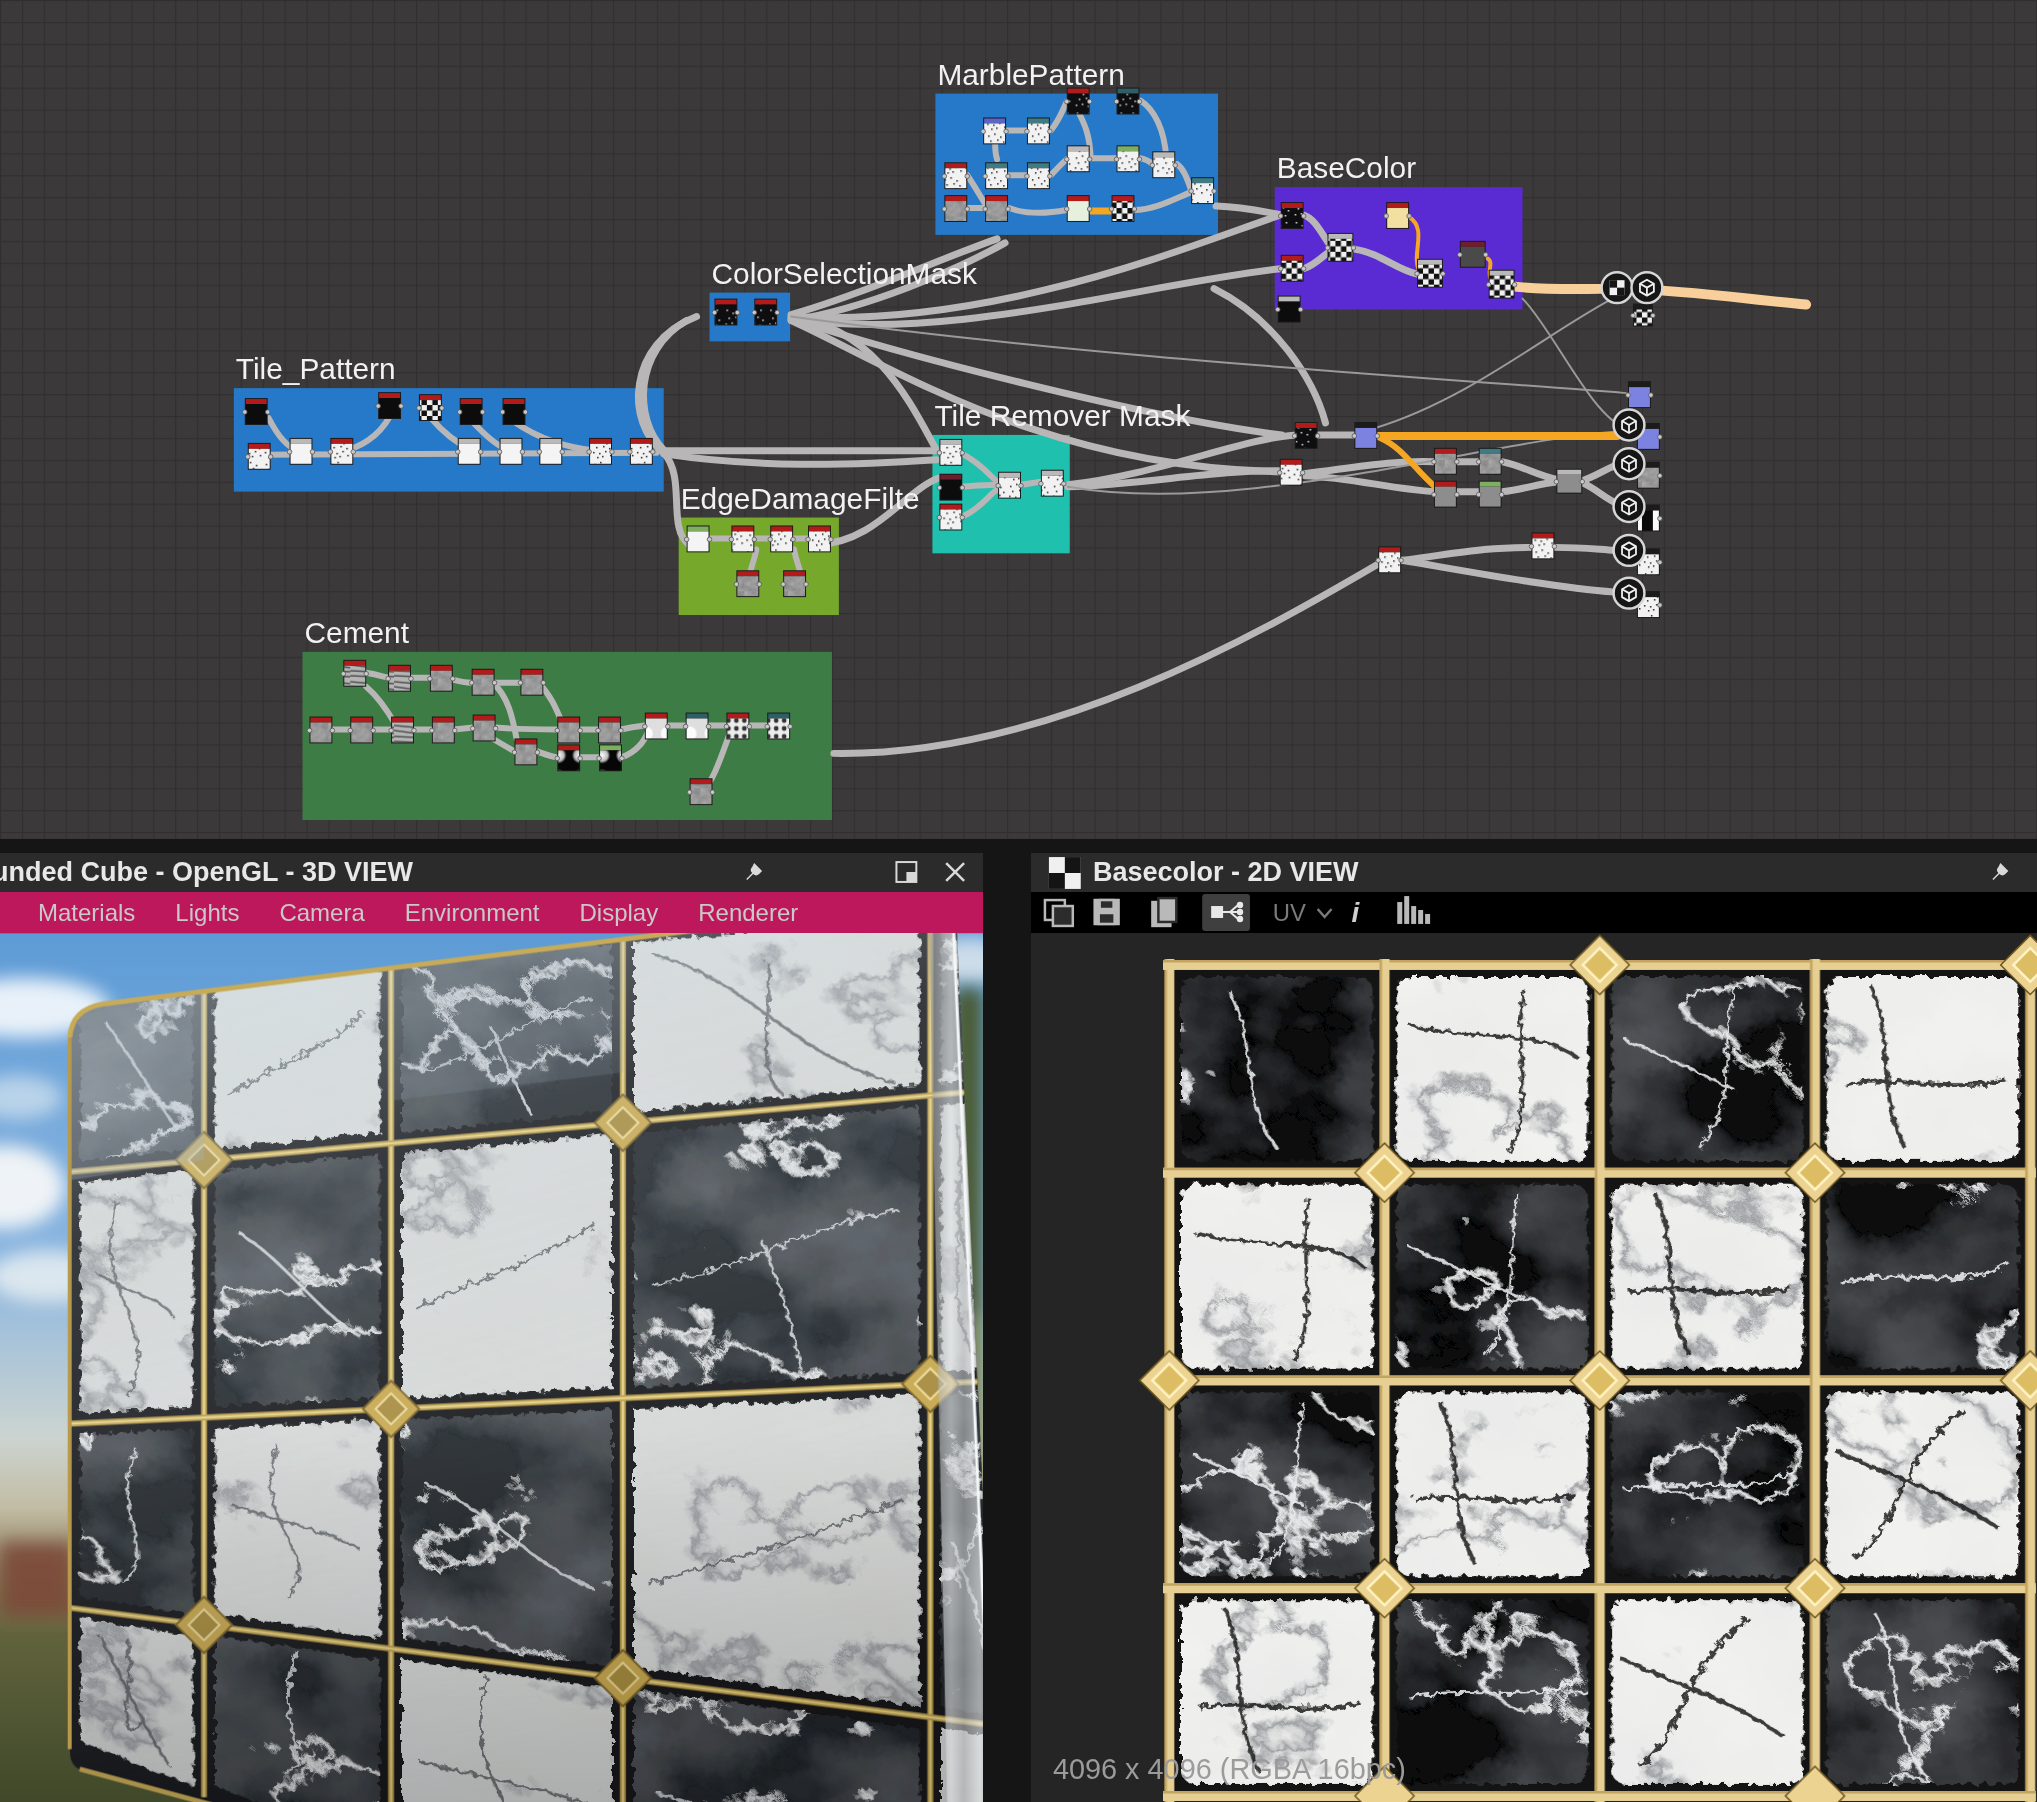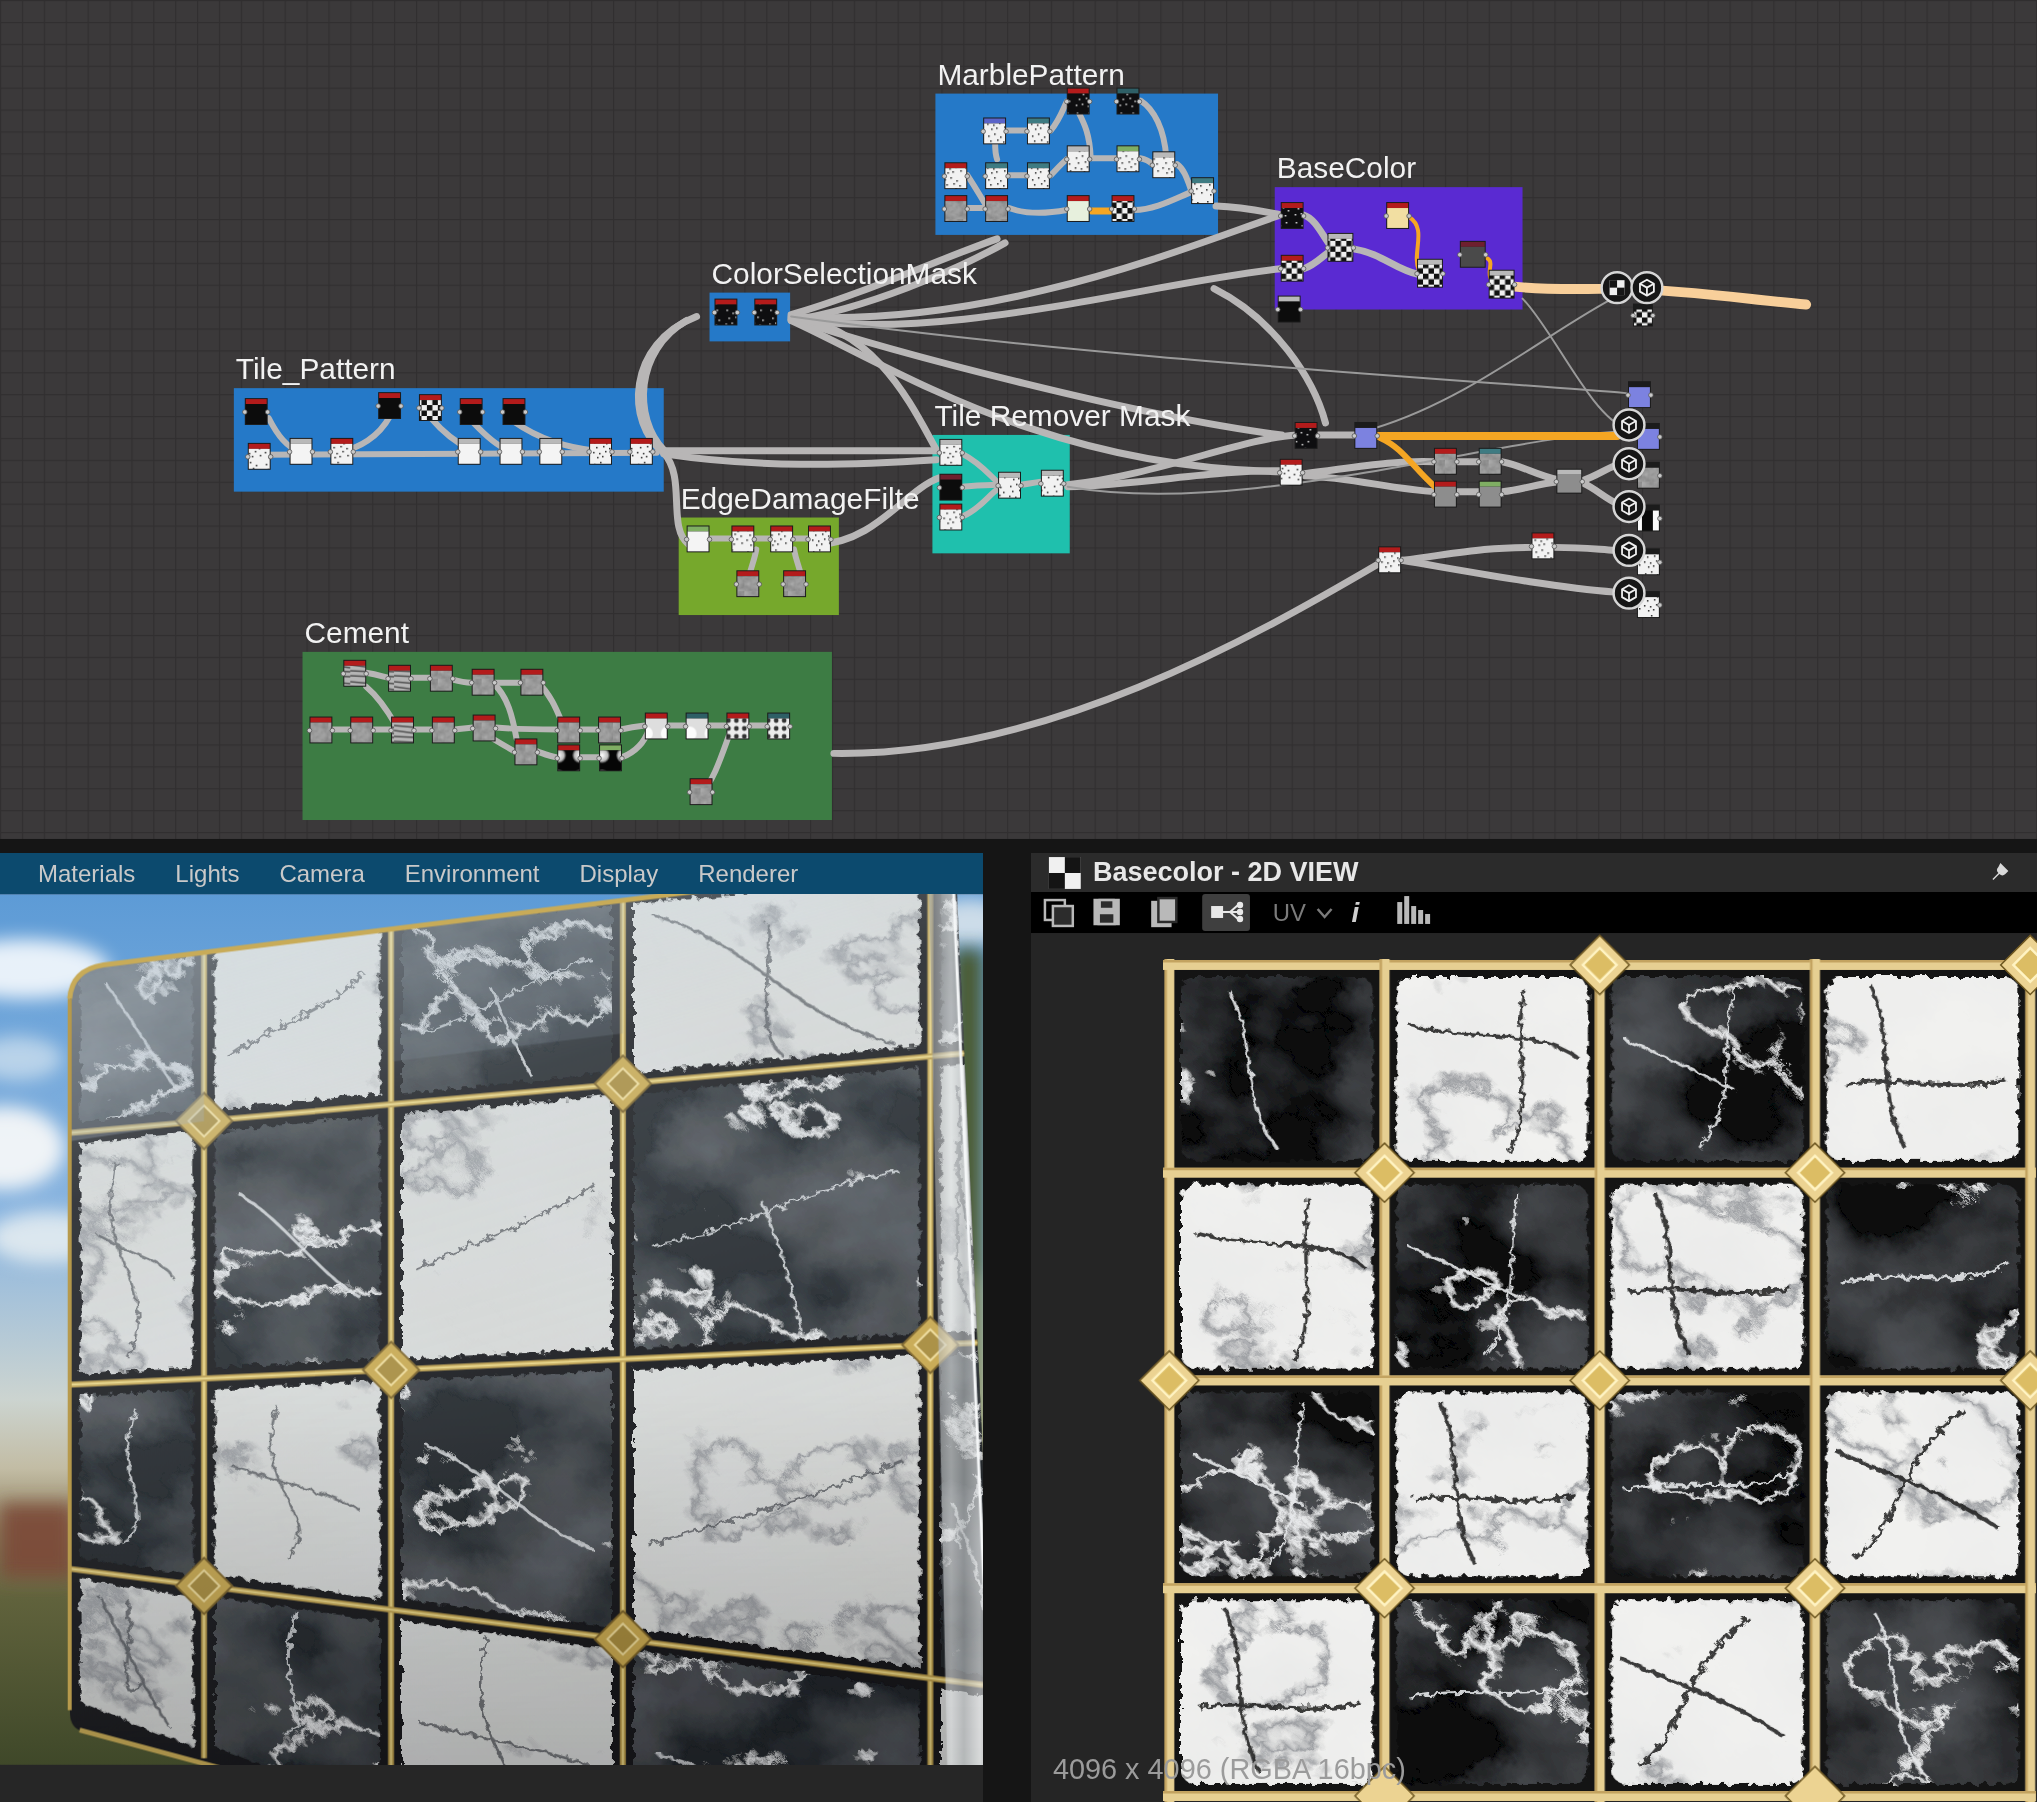--- a/index.html
+++ b/index.html
@@ -1,18 +1,18 @@
 <!DOCTYPE html>
 <html><head><meta charset="utf-8"><style>
 html,body{margin:0;padding:0;width:2038px;height:1803px;background:#151515;overflow:hidden;}
 *{font-family:"Liberation Sans", sans-serif;}
 #graph{position:absolute;left:0;top:0;}
 .panel{position:absolute;top:853px;height:950px;background:#262626;overflow:hidden;}
 .phead{height:39px;background:#2b2b2b;color:#e8e8e8;font-weight:bold;font-size:27px;line-height:39px;white-space:nowrap;position:relative;}
-.pmenu{height:41px;background:#0c4a6e;color:#c9c9c9;font-size:24px;line-height:41px;position:relative;white-space:nowrap;}
+.pmenu{height:41px;background:#be185d;color:#c9c9c9;font-size:24px;line-height:41px;position:relative;white-space:nowrap;}
 </style></head><body>
 <svg id="graph" width="2038" height="839" viewBox="0 0 2048 843">
 <defs>
 <pattern id="pGrid" width="22" height="22" patternUnits="userSpaceOnUse">
   <rect width="22" height="22" fill="#3b393a"></rect>
   <path d="M 0,0 L 22,0 M 0,0 L 0,22" stroke="#312f30" stroke-width="2.4"></path>
 </pattern>
 <pattern id="pSpeckW" width="22" height="22" patternUnits="userSpaceOnUse">
   <rect width="22" height="22" fill="#f2f2f2"></rect>
   <g fill="#222">
@@ -833,20 +833,34 @@
     </g>
 <g>
       <circle cx="1655" cy="289" r="15.5" fill="#161616" stroke="#d6d6d6" stroke-width="2.5"></circle>
       <g transform="translate(1655,289)" stroke="#f0f0f0" stroke-width="1.8" fill="none" stroke-linejoin="round">
         <path d="M0,-8 L7,-4 L7,4 L0,8 L-7,4 L-7,-4 Z"></path>
         <path d="M-7,-4 L0,0 L7,-4 M0,0 L0,8"></path>
       </g>
     </g>
   </svg>
 <div class="panel" style="left:0;width:983px;">
+ <div class="phead"><span style="margin-left:-8px">unded Cube - OpenGL - 3D VIEW</span>
+   <svg width="983" height="39" style="position:absolute;right:0;top:0" viewBox="0 0 988 39">
+     <g transform="translate(760,19)" fill="#d9d9d9">
+          <path d="M-2,-9 L6,-1 L3,2 C1,4 -1,4 -3,2 L-9,8 L-10,7 L-4,1 C-6,-1 -6,-3 -4,-5 Z"></path>
+        </g>
+     <g transform="translate(911,19)">
+          <rect x="-10" y="-10" width="20" height="20" fill="none" stroke="#d9d9d9" stroke-width="2"></rect>
+          <rect x="0" y="0" width="10" height="10" fill="#d9d9d9"></rect>
+        </g>
+     <g transform="translate(960,19)" stroke="#d9d9d9" stroke-width="2.5">
+          <path d="M-9,-9 L9,9 M9,-9 L-9,9"></path>
+        </g>
+   </svg>
+ </div>
  <div class="pmenu"><span style="margin-left:38px">Materials</span><span style="margin-left:40px">Lights</span><span style="margin-left:40px">Camera</span><span style="margin-left:40px">Environment</span><span style="margin-left:40px">Display</span><span style="margin-left:40px">Renderer</span></div>
  <svg width="983" height="871" id="v3d" viewBox="0 0 988 875">
 <defs>
 <linearGradient id="gSky" x1="0" y1="0" x2="0" y2="1">
  <stop offset="0" stop-color="#5d9bd6"></stop>
           <stop offset="0.38" stop-color="#8cb6e0"></stop>
           <stop offset="0.58" stop-color="#ccd4d0"></stop>
  <stop offset="0.66" stop-color="#c2bca4"></stop>
           <stop offset="0.73" stop-color="#8d8160"></stop>
           <stop offset="0.81" stop-color="#60623c"></stop>

